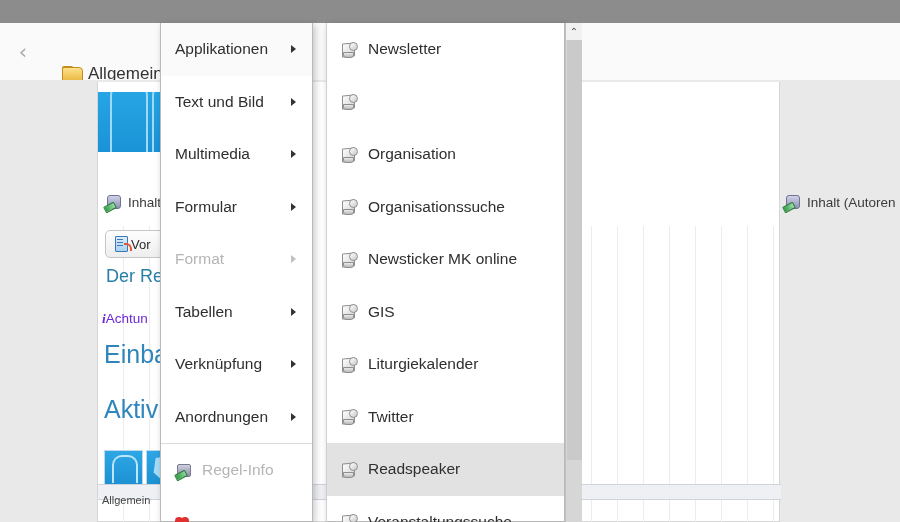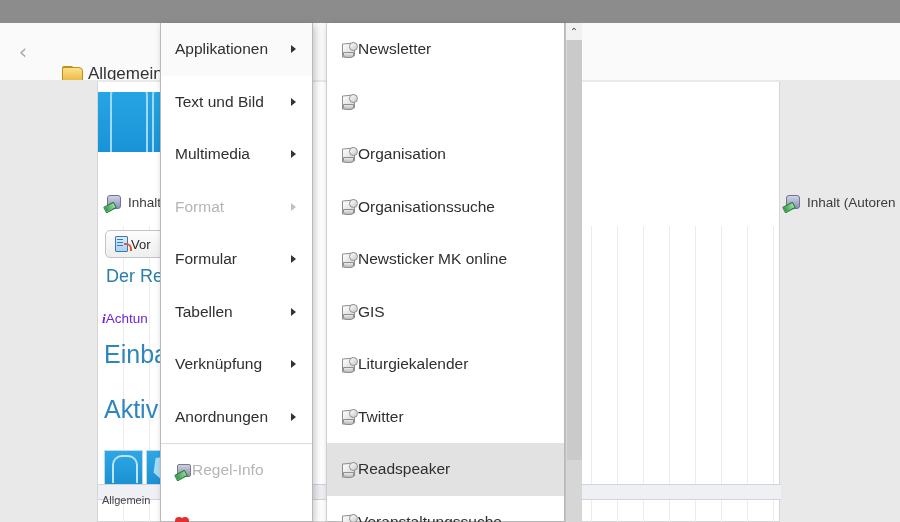--- a/index.html
+++ b/index.html
@@ -252,21 +252,21 @@
     border-bottom: 4px solid transparent;
   }
   .mi.disabled .arrow { border-left-color: #c0c0c0; }
   .mi-sep {
     height: 1px;
     background: #dcdcdc;
     margin: 0;
   }
   .mi.sub {
     padding-left: 14px;
-    gap: 0;
+    gap: 10px;
     font-size: 15.5px;
   }
   .mi-label { display: inline-block; }
 
   
   .ico-scroll {
     flex: 0 0 auto;
     width: 17px; height: 17px;
     position: relative;
     display: inline-block;
@@ -525,26 +525,26 @@
       <span class="arrow"></span>
     </div>
     <div class="mi">
       <span class="mi-label">Text und Bild</span>
       <span class="arrow"></span>
     </div>
     <div class="mi">
       <span class="mi-label">Multimedia</span>
       <span class="arrow"></span>
     </div>
+    <div class="mi">
+      <span class="mi-label">Formular</span>
+      <span class="arrow"></span>
+    </div>
     <div class="mi disabled">
       <span class="mi-label">Format</span>
-      <span class="arrow"></span>
-    </div>
-    <div class="mi">
-      <span class="mi-label">Formular</span>
       <span class="arrow"></span>
     </div>
     <div class="mi">
       <span class="mi-label">Tabellen</span>
       <span class="arrow"></span>
     </div>
     <div class="mi">
       <span class="mi-label">Verknüpfung</span>
       <span class="arrow"></span>
     </div>

